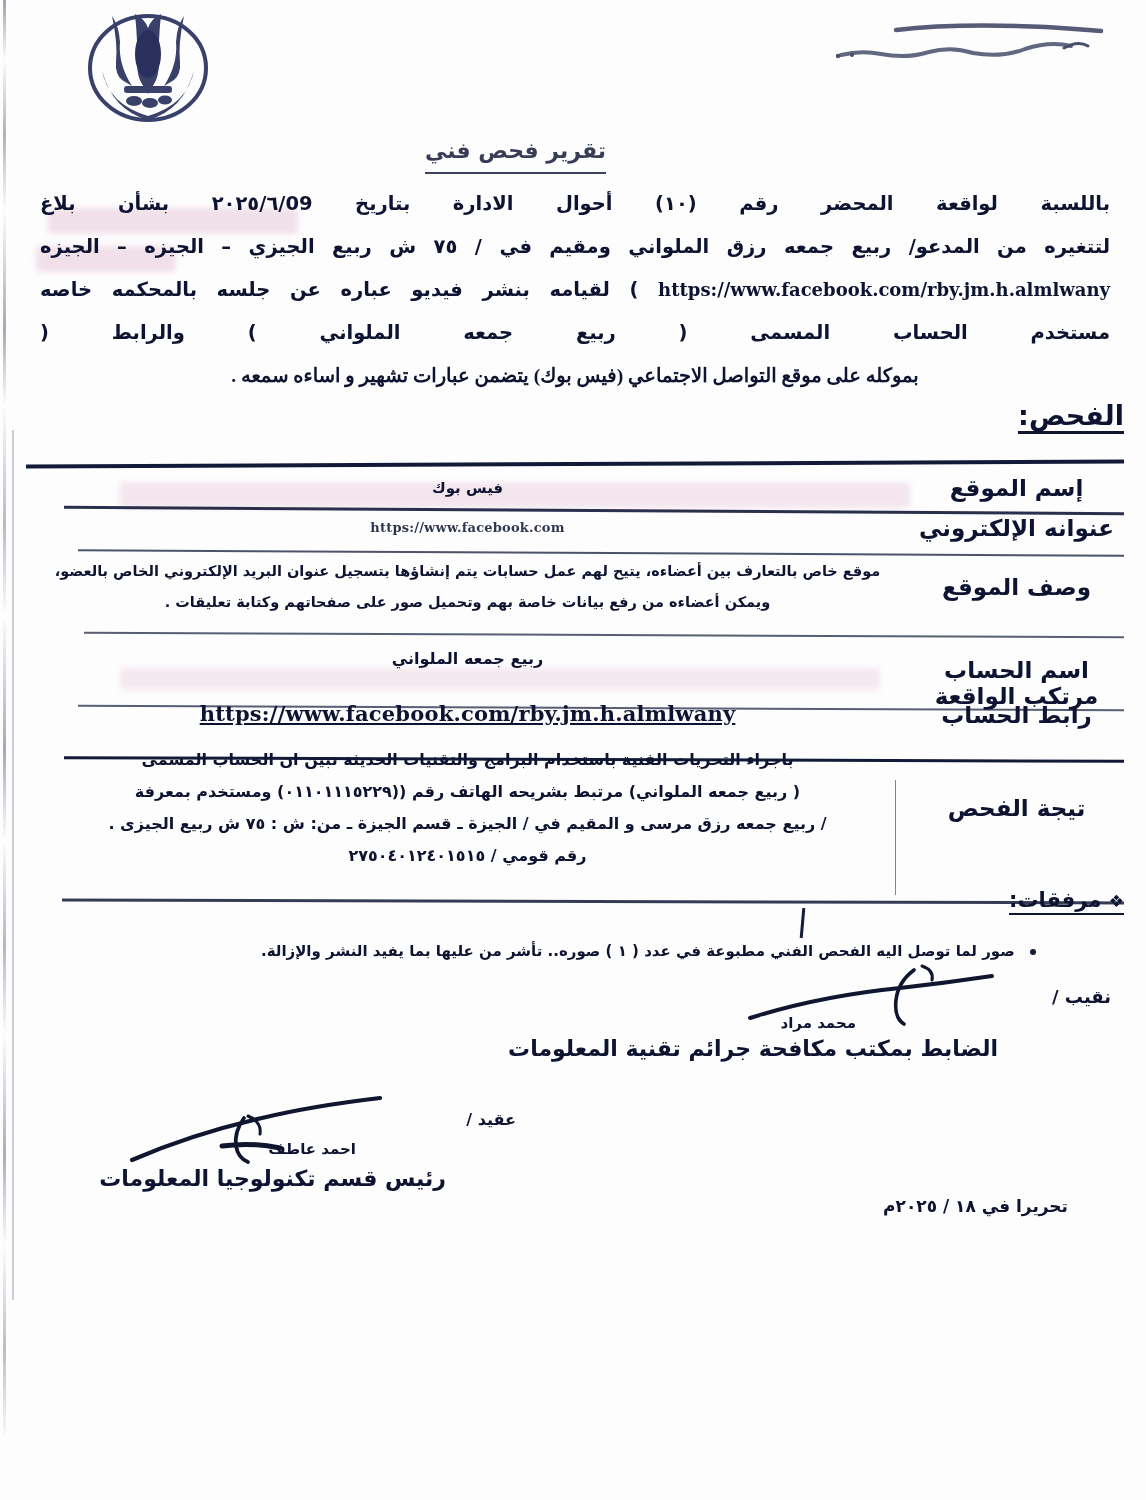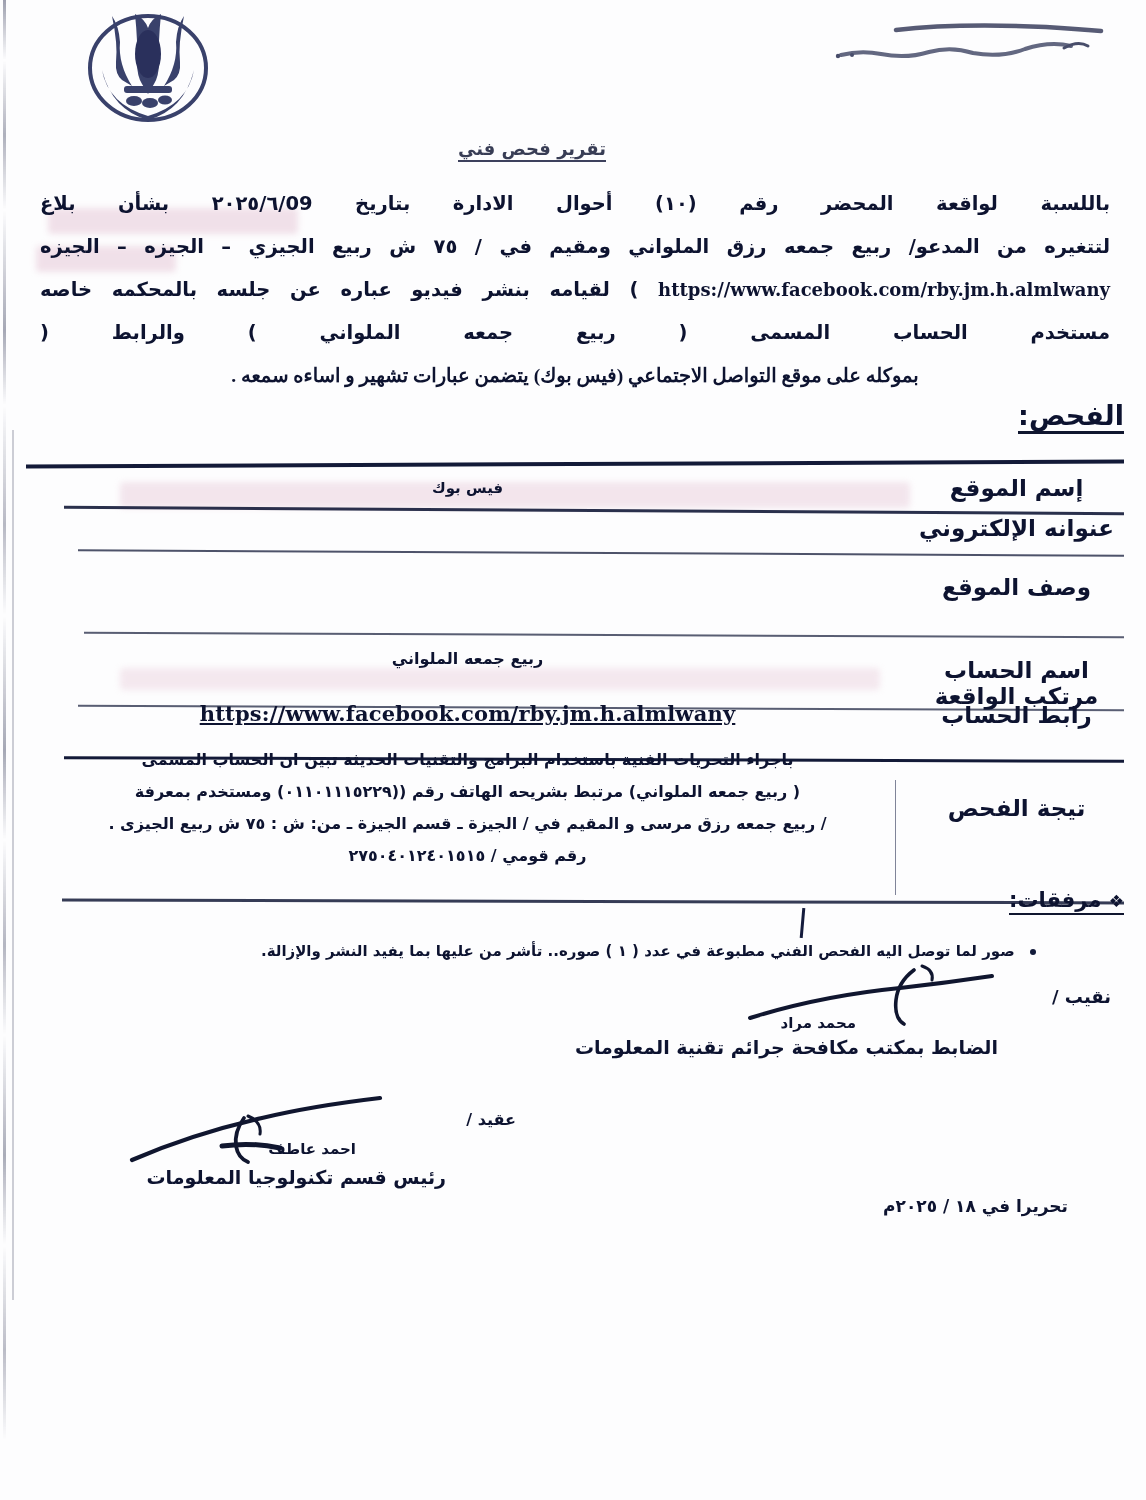--- a/index.html
+++ b/index.html
@@ -37,22 +37,22 @@
     position:absolute;left:72px;top:8px;width:152px;height:115px;
     filter:blur(.35px);opacity:.93;
   }
 
   
   .hw-top{position:absolute;right:20px;top:8px;width:300px;height:60px;opacity:.8;}
 
   
   .report-title{
     position:absolute;right:540px;top:138px;
-    font-size:18px;font-weight:700;letter-spacing:1px;
-    border-bottom:2.5px solid #14193a;padding-bottom:1px;
+    font-size:22px;font-weight:700;letter-spacing:1px;
+    border-bottom:2.5px solid #14193a;padding-bottom:9px;
     filter:blur(.55px);opacity:.82;white-space:nowrap;
   }
 
   .intro{
     position:absolute;right:36px;top:182px;width:1070px;
     text-align:justify;text-align-last:justify;
     font-size:19.5px;font-weight:700;line-height:43px;
     filter:blur(.22px);
   }
   .intro .ltr{direction:ltr;unicode-bidi:embed;font-family:"DejaVu Serif","Liberation Serif",serif;}
@@ -97,21 +97,21 @@
     position:absolute;right:110px;top:938px;width:940px;
     font-size:15px;font-weight:700;line-height:26px;
     filter:blur(.35px);text-align:right;
   }
   .dot{display:inline-block;width:6px;height:6px;border-radius:50%;
        background:#121a3a;vertical-align:middle;margin-left:10px;}
   .stray-tick{position:absolute;right:342px;top:908px;width:3px;height:30px;
      background:#141b3c;transform:rotate(5deg);filter:blur(.5px);}
   .rank{position:absolute;font-size:18px;font-weight:700;filter:blur(.3px);}
   .sig-name{font-size:15px;font-weight:700;filter:blur(.45px);position:absolute;}
-  .sig-title{font-size:19px;font-weight:700;filter:blur(.25px);position:absolute;white-space:nowrap;}
+  .sig-title{font-size:22px;font-weight:700;filter:blur(.25px);position:absolute;white-space:nowrap;}
   .scribble{position:absolute;}
 
   .date-line{
     position:absolute;right:78px;top:1196px;
     font-size:17px;font-weight:700;filter:blur(.35px);
   }
 </style>
 </head>
 <body>
 
@@ -176,25 +176,29 @@
     <div class="rule" style="right:0;top:0;width:1098px;height:3.5px;transform:rotate(-0.25deg);"></div>
 
     <div class="row" style="height:40px;margin-top:6px;">
       <div class="lbl">إسم الموقع</div>
       <div class="val">فيس بوك</div>
     </div>
     <div class="rule" style="right:0;top:47px;width:1060px;height:2.5px;transform:rotate(0.35deg);opacity:.9;"></div>
 
     <div class="row" style="height:40px;">
       <div class="lbl">عنوانه الإلكتروني</div>
+      <div class="val mono-link">
+        <span class="ltr">https://www.facebook.com</span>
+      </div>
     </div>
     <div class="rule" style="right:0;top:90px;width:1046px;height:2px;transform:rotate(0.3deg);opacity:.75;"></div>
 
     <div class="row" style="height:78px;align-items:center;">
       <div class="lbl">وصف الموقع</div>
+      <div class="val small" style="line-height:31px;padding:0 28px;">موقع خاص بالتعارف بين أعضاءه، يتيح لهم عمل حسابات يتم إنشاؤها بتسجيل عنوان البريد الإلكتروني الخاص بالعضو، ويمكن أعضاءه من رفع بيانات خاصة بهم وتحميل صور على صفحاتهم وكتابة تعليقات .</div>
     </div>
     <div class="rule" style="right:0;top:172px;width:1040px;height:2px;transform:rotate(0.25deg);opacity:.7;"></div>
 
     <div class="row" style="height:66px;">
       <div class="lbl" style="line-height:26px;margin-top:48px;">اسم الحساب مرتكب الواقعة</div>
       <div class="val" style="font-size:16px;">ربيع جمعه الملواني</div>
     </div>
     <div class="rule" style="right:0;top:245px;width:1046px;height:2px;transform:rotate(0.25deg);opacity:.7;"></div>
 
     <div class="row" style="height:46px;">

